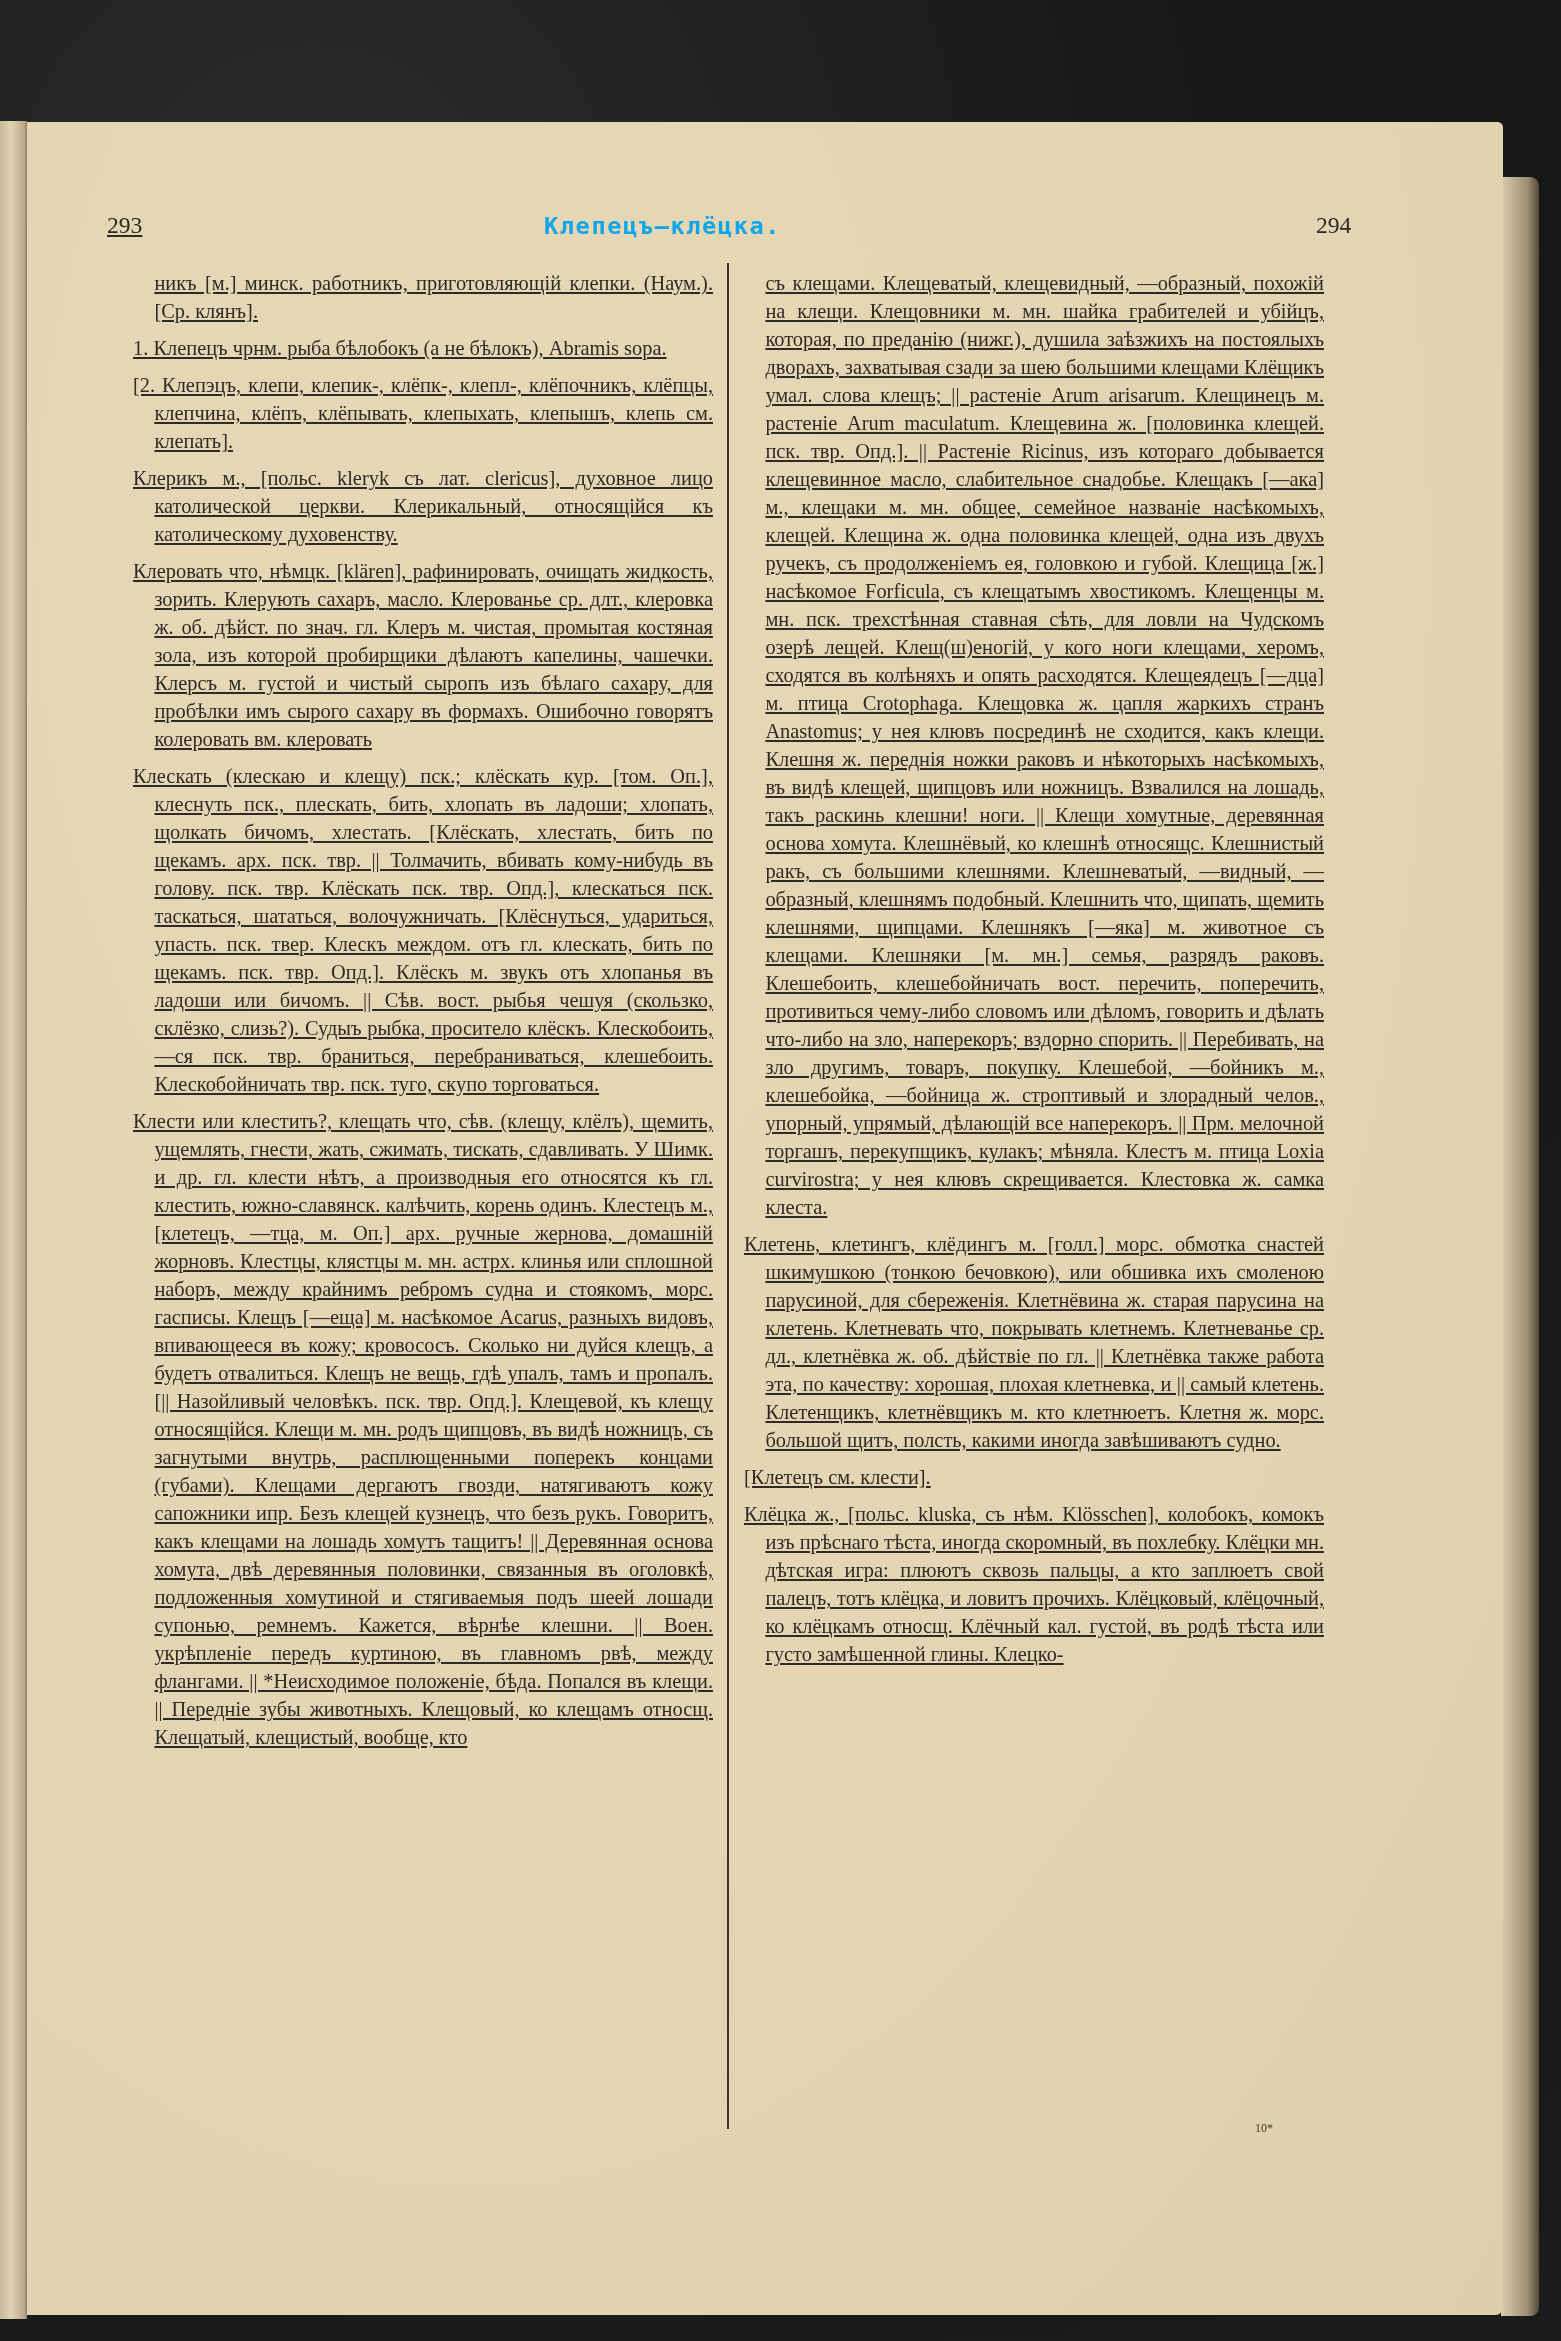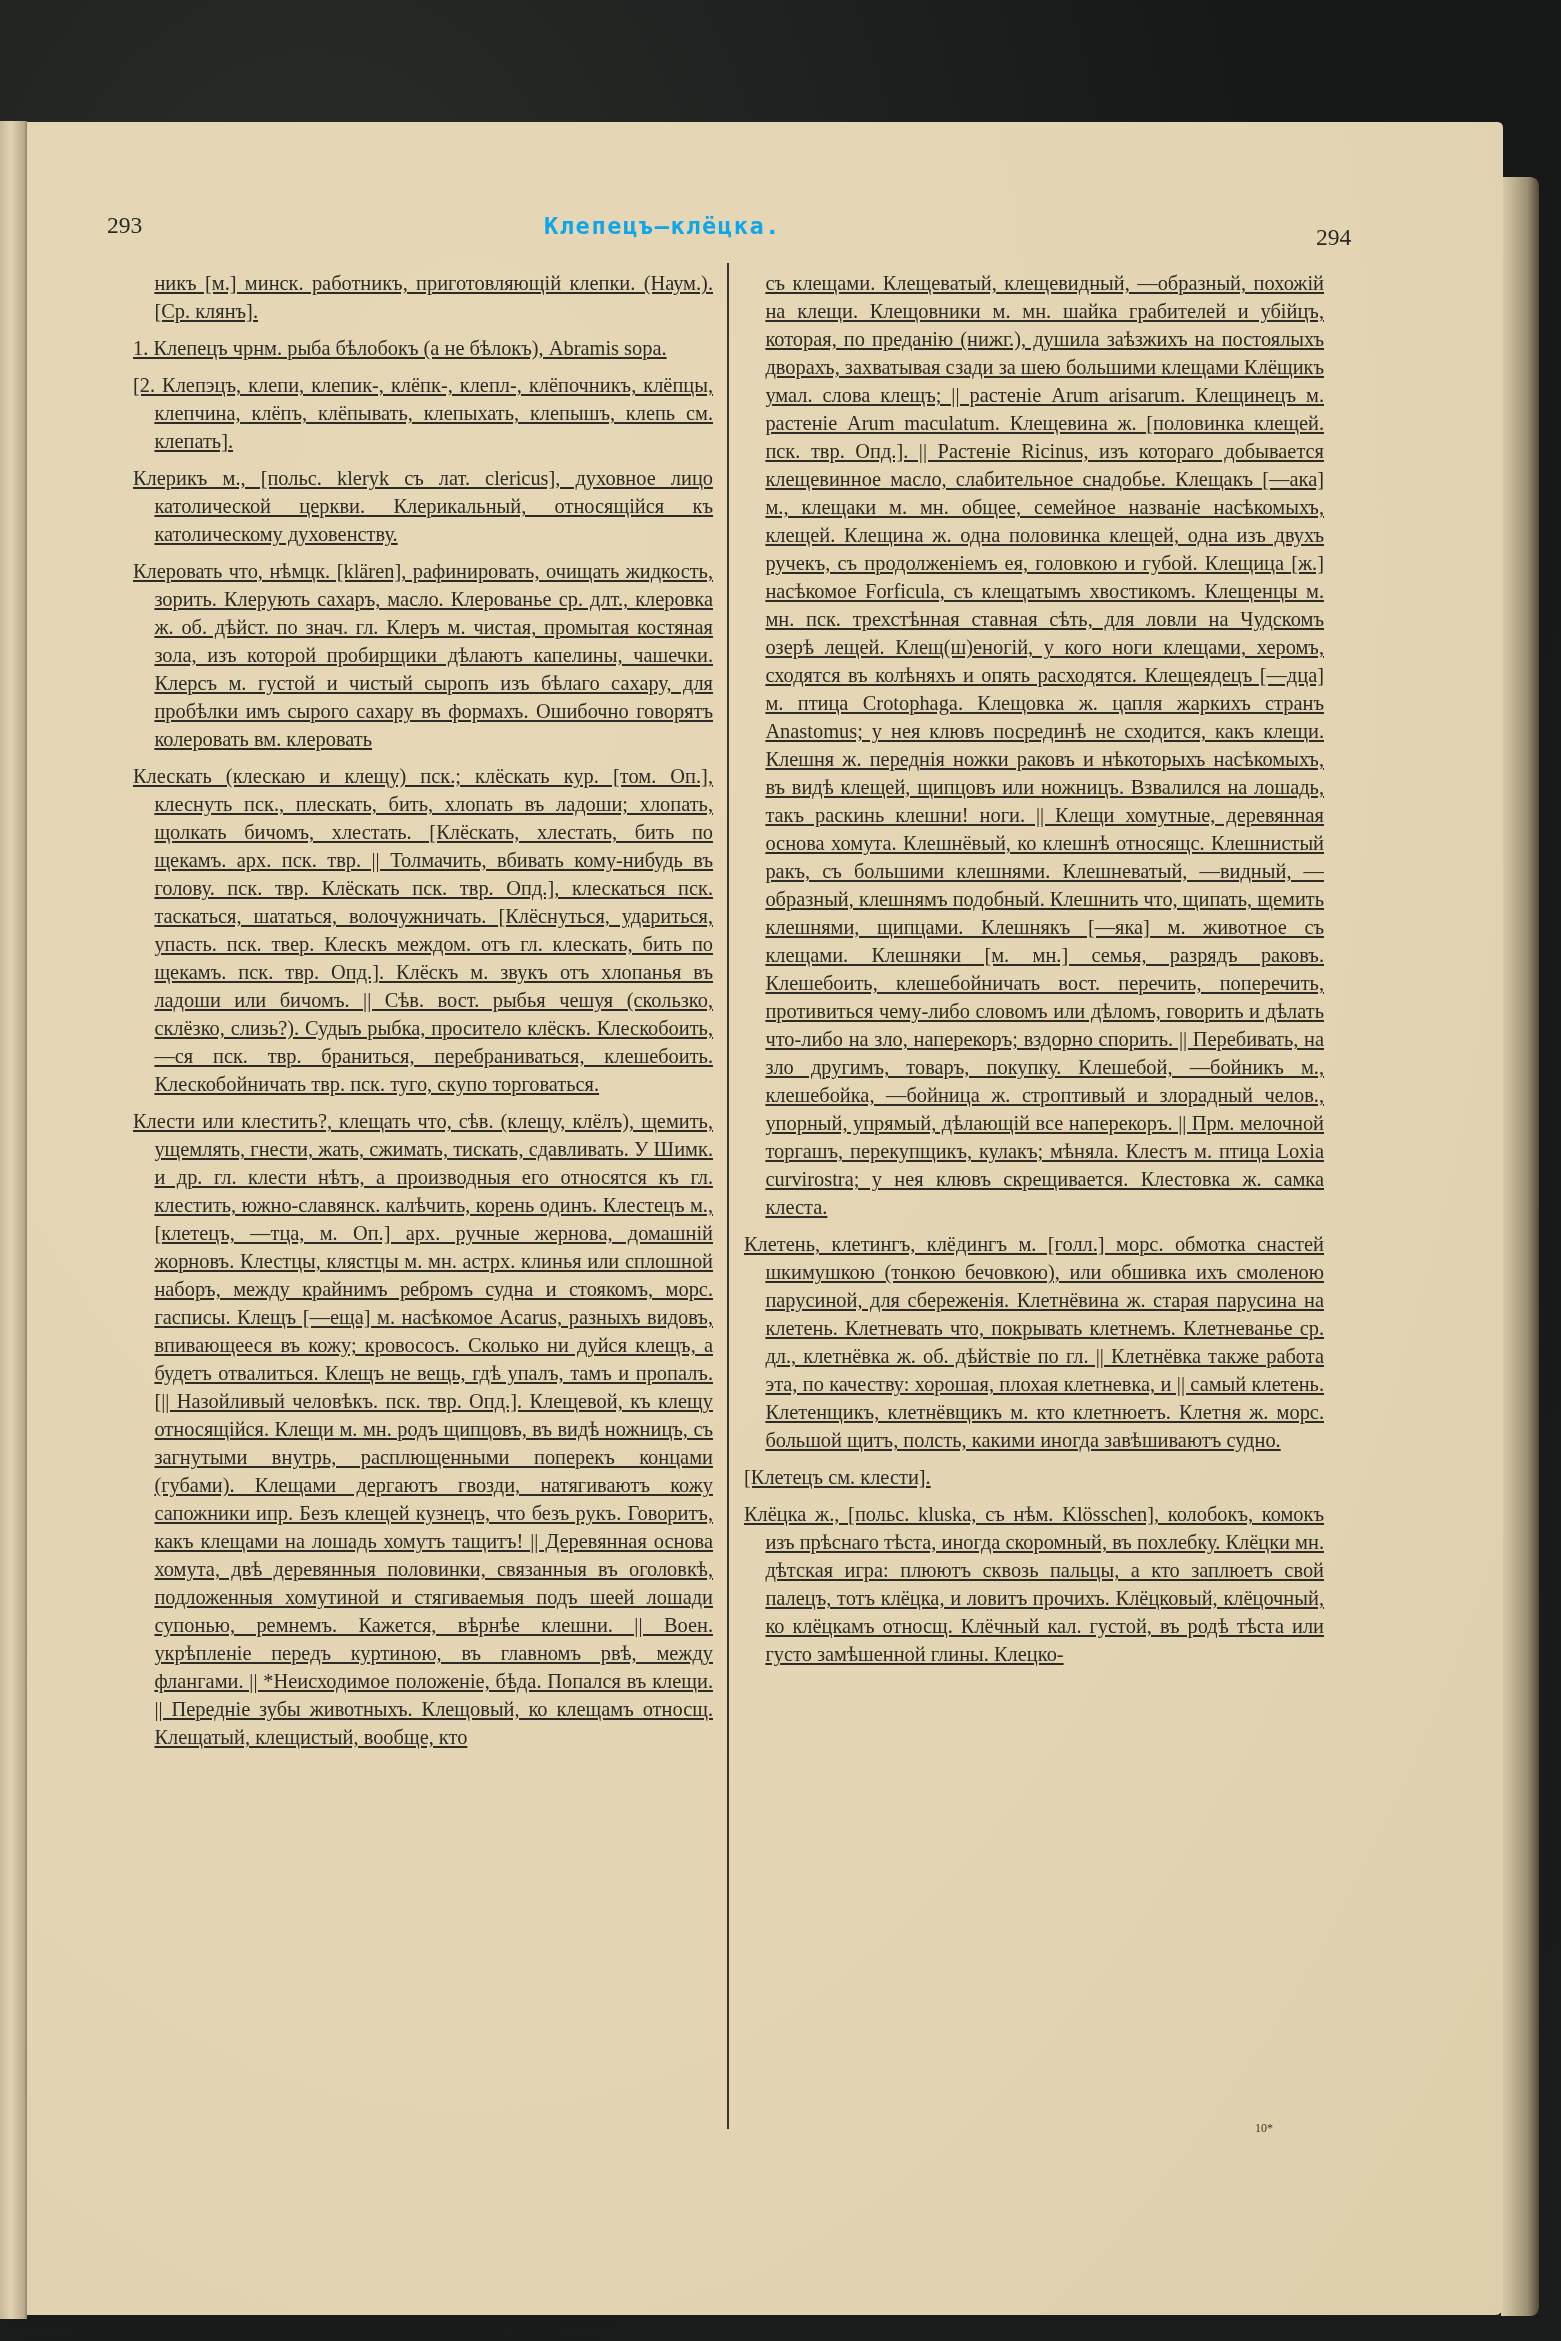--- a/index.html
+++ b/index.html
@@ -19,22 +19,22 @@
     background-image: radial-gradient(ellipse at 30% 20%, #e6d8b6 0, #e3d5b3 60%, #ddcfac 100%);
     border-radius:0 5.4px 7.5px 0;
   }
   .page-fore-edge {
     position:absolute; left:1501px; top:177px; width:38px; height:2139px;
     background:linear-gradient(to right,#d9ccab,#c1b394 30%,#9b8d71 70%,#54493a);
     border-radius:0 8.6px 8.6px 0;
   }
   .header { position:absolute; top:212px; left:0; width:100%; height:32px; }
   .page-num { position:absolute; font-size:23.6px; color:#2d2a24; top:0; }
-  .page-num.left { left:107px; }
-  .page-num.right { left:1316px;margin-top:12px; }
+  .page-num.left { left:107px;text-decoration:underline; }
+  .page-num.right { left:1316px; }
   .running-head {
     position:absolute; left:544px; top:0; font-size:23.6px; font-weight:bold;
     letter-spacing:1.6px; color:#0ea5e9; font-family:"DejaVu Sans Mono","Liberation Mono",monospace;
   }
   .col {
     position:absolute; top:260px; width:598px;
     font-family:"Liberation Serif","DejaVu Serif",serif;
     font-size:20.4px; line-height:28px; color:#2e2a24;
     text-align:justify;
   }

